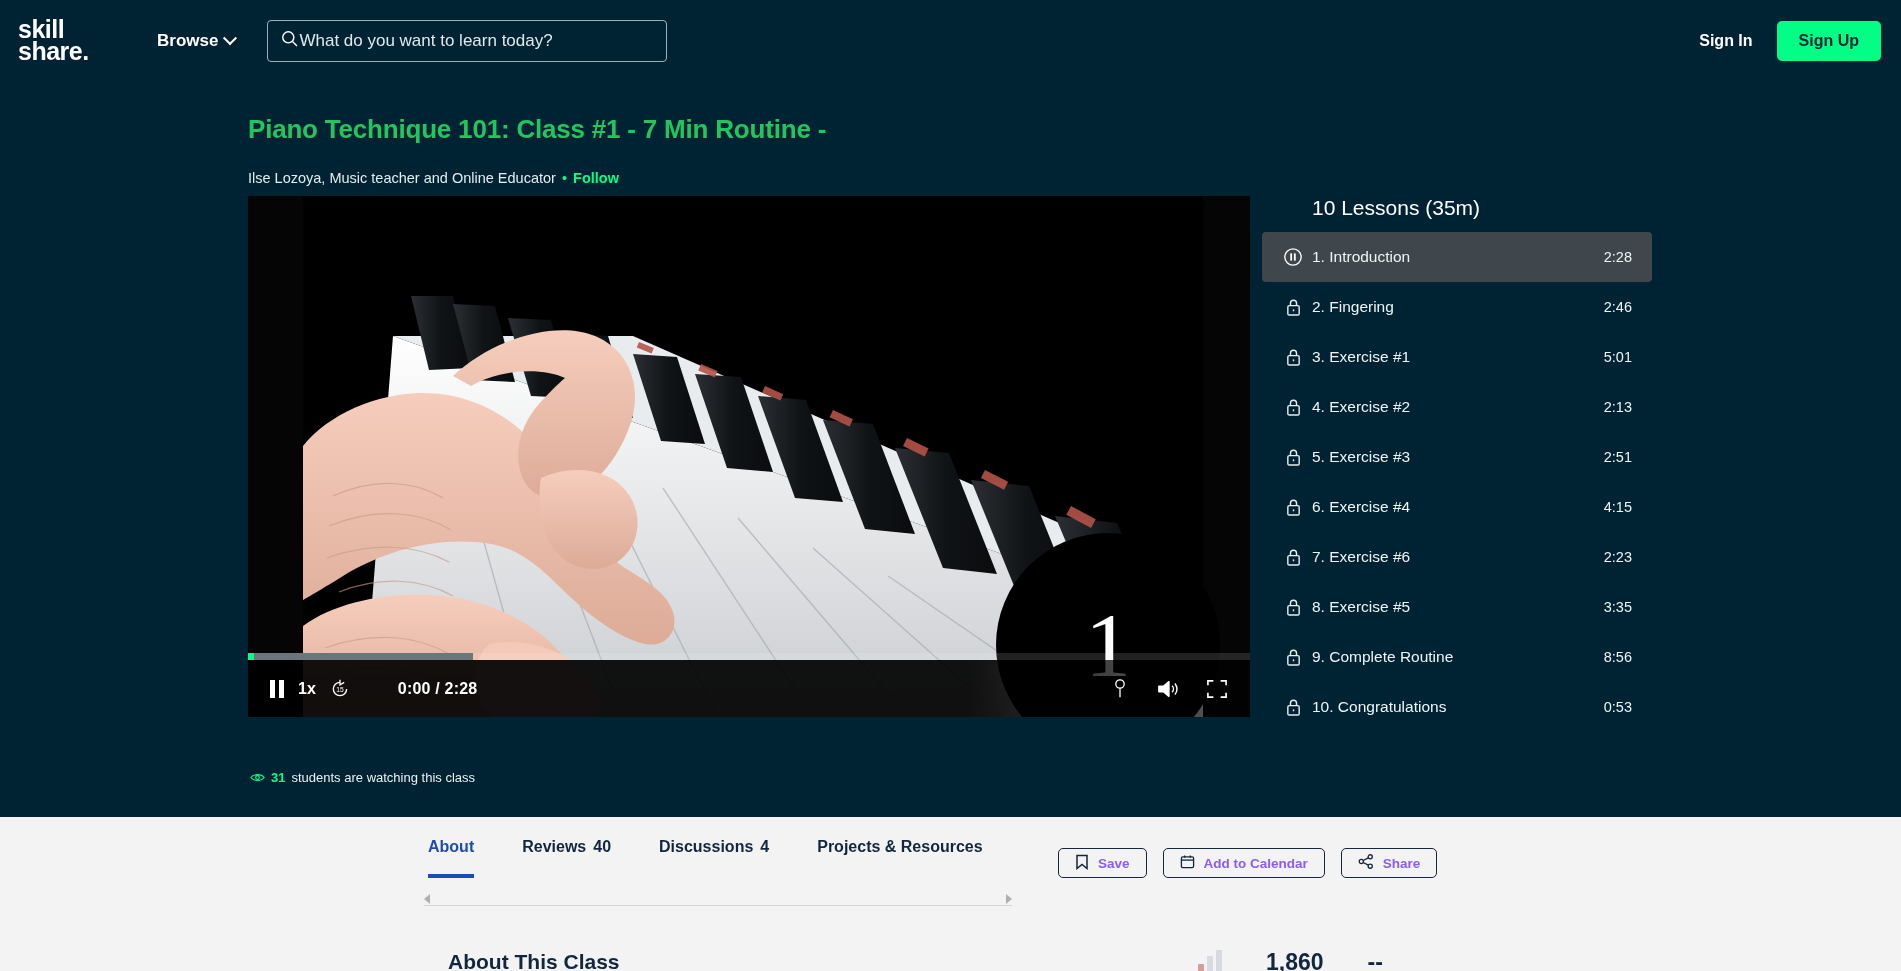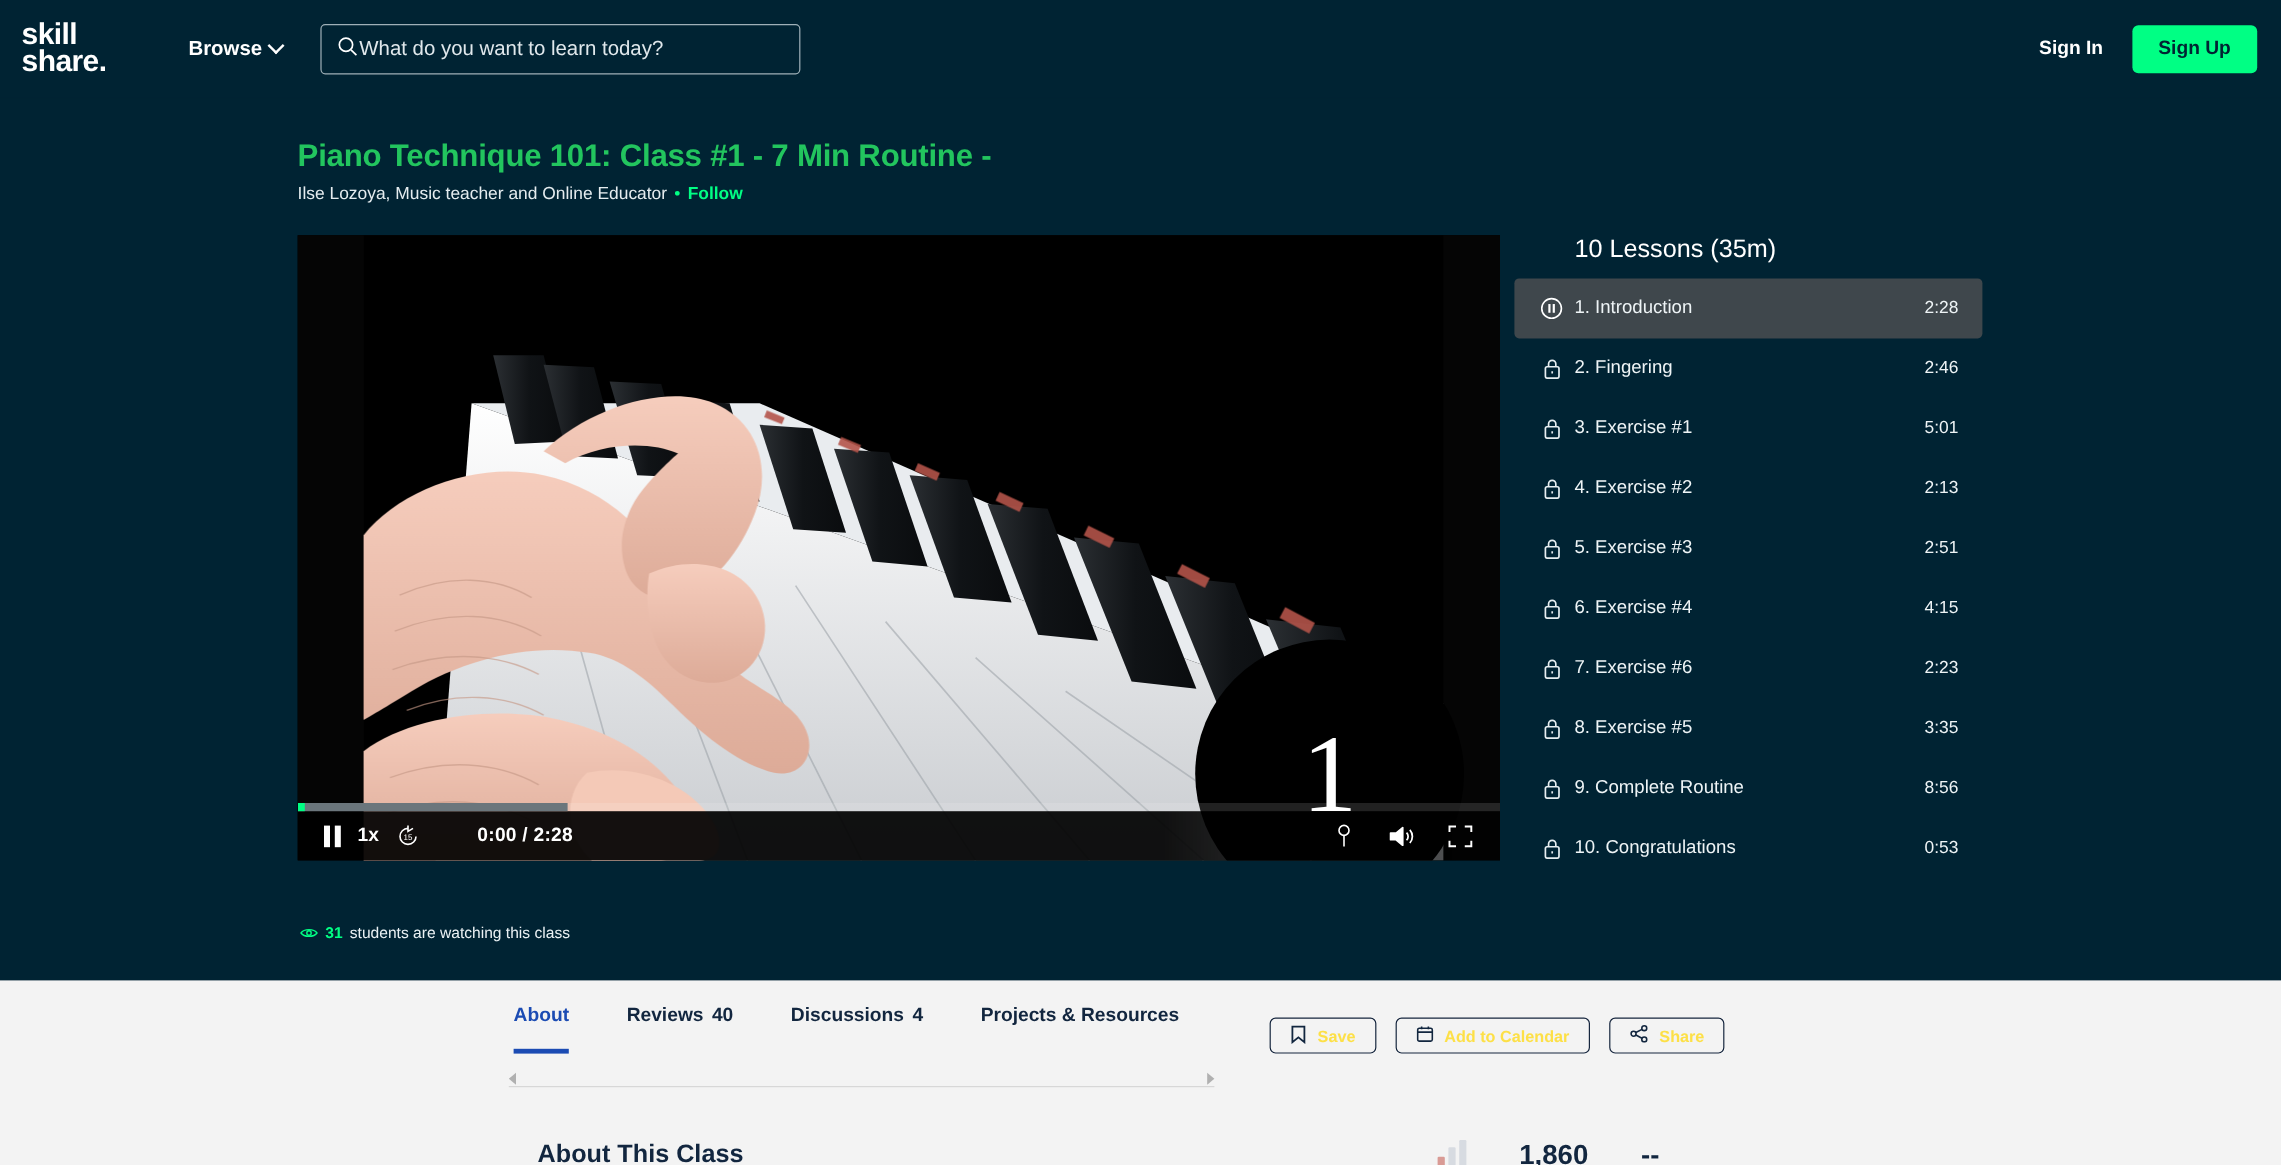--- a/index.html
+++ b/index.html
@@ -87,21 +87,21 @@
 
   
   .title-block { position: absolute; left: 248px; top: 114px; }
   .class-title {
     color: #22c55e;
     font-size: 26px;
     font-weight: 800;
     letter-spacing: -0.2px;
   }
   .byline {
-    margin-top: 9px;
+    margin-top: 25px;
     font-size: 14.5px;
     color: #e4ecef;
   }
   .byline .follow { color: #00ff84; font-weight: 700; cursor: pointer; }
   .byline .dot { color: #00ff84; padding: 0 2px; }
 
   
   .video-area {
     position: absolute; left: 248px; top: 196px;
     width: 1002px; height: 521px;
@@ -126,21 +126,21 @@
     border-radius: 50%;
     background: #000;
     color: #fff;
     display: flex; align-items: center; justify-content: center;
     font-size: 92px; font-weight: 400;
     font-family: "Liberation Serif", serif;
   }
   
   .player-bar {
     position: absolute; left: 0; bottom: 0;
-    width: 1002px; height: 41px;
+    width: 1002px; height: 57px;
     background: linear-gradient(to right, rgba(0,0,0,0.92) 0%, rgba(0,0,0,0.92) 72%, rgba(0,0,0,0.55) 100%);
     display: flex; align-items: center;
   }
   .progress {
     position: absolute; left: 0; top: -7px;
     width: 1002px; height: 7px;
     background: rgba(255,255,255,0.13);
   }
   .prog-buffer { position: absolute; left: 0; top:0; height: 7px; width: 22.5%; background: #6b767c; }
   .prog-played { position: absolute; left: 0; top:0; height: 7px; width: 0.6%; background: #00ff84; }
@@ -220,21 +220,21 @@
     position: absolute; left: 1058px; top: 848px;
     display: flex; gap: 16px;
   }
   .abtn {
     border: 1px solid #16263e;
     background: transparent;
     border-radius: 5px;
     height: 30px;
     padding: 0 16px;
     display: flex; align-items: center; gap: 9px;
-    color: #fde047; font-size: 13.5px; font-weight: 700;
+    color: #8b5cf6; font-size: 13.5px; font-weight: 700;
     cursor: pointer;
     font-family: "Liberation Sans", sans-serif;
     white-space: nowrap;
   }
 
   .about-h {
     position: absolute; left: 448px; top: 950px;
     color: #12263f; font-size: 21px; font-weight: 800;
   }
   .stats {

